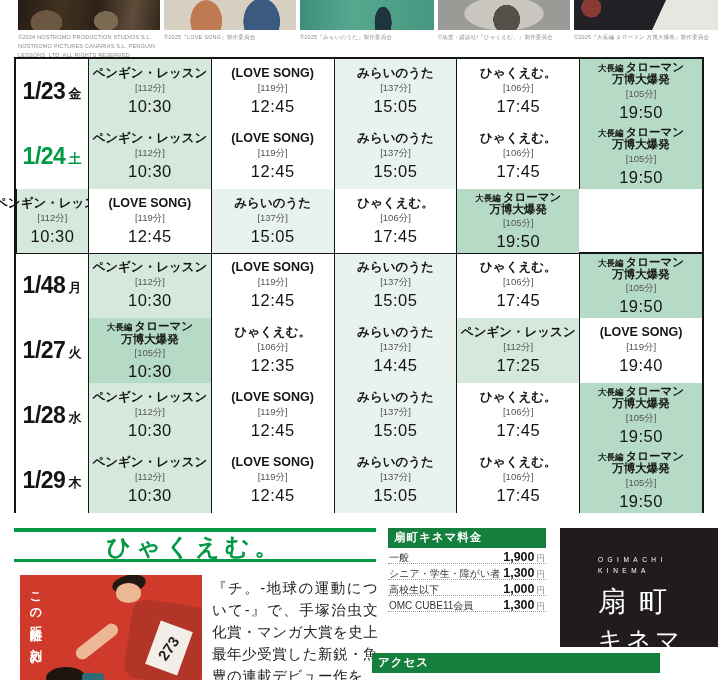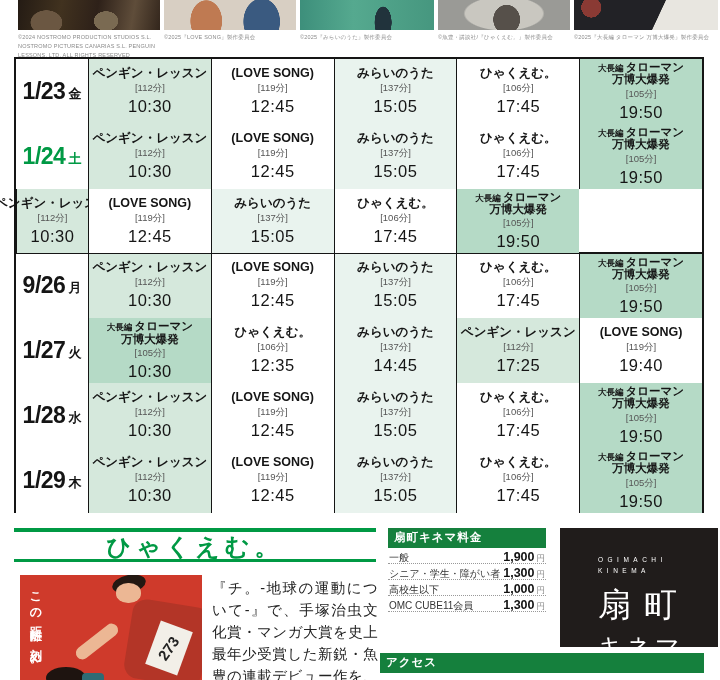--- a/index.html
+++ b/index.html
@@ -88,25 +88,25 @@
   .frow{display:flex;align-items:baseline;border-bottom:1px dotted #999;
     padding:2px 1px 1px;height:12px;}
   .flabel{flex:1;font-size:10px;color:#333;white-space:nowrap;}
   .fprice{font-size:12.5px;font-weight:bold;color:#111;}
   .funit{font-size:8.5px;color:#888;margin-left:2px;}
 
   
   .logo{position:absolute;left:560px;top:528px;width:158px;height:119px;background:#201c1b;
     color:#fff;box-sizing:border-box;padding:26px 0 0 38px;}
   .logo-en{font-size:6.5px;letter-spacing:4.5px;line-height:1.7;}
-  .logo-jp1{font-size:33px;letter-spacing:13px;margin-top:7px;font-weight:300;}
+  .logo-jp1{font-size:28px;letter-spacing:13px;margin-top:7px;font-weight:300;}
   .logo-jp2{font-size:24px;letter-spacing:4px;margin-top:3px;font-weight:300;}
 
   
-  .access-box{position:absolute;left:380px;top:653px;width:324px;}
+  .access-box{position:absolute;left:372px;top:653px;width:288px;}
   .access-sliver{position:absolute;left:388px;top:680px;width:324px;height:6px;}
   .map-sliver{position:absolute;left:4px;top:0;width:78px;height:6px;background:#cfcfcd;}
   .phone-icon{position:absolute;left:70px;top:-2px;font-size:13px;color:#111;}
   .postal{position:absolute;left:155px;top:-1px;font-size:11px;font-weight:bold;color:#333;}
 </style>
 </head>
 <body>
 
 <div class="page">
 
@@ -214,21 +214,21 @@
         </div>
         <div class="mcell" style="background: rgb(181, 218, 198);">
           <div class="mtitle small"><span class="mpfx">大長編</span>タローマン</div>
           <div class="mtitle2">万博大爆発</div>
           <div class="mrun">[105分]</div>
           <div class="mtime">19:50</div>
         </div>
       </div>
       <div class="srow">
         <div class="dcell">
-          <span class="dnum">9/26</span>
+          <span class="dnum">1/48</span>
           <span class="dday">月</span>
         </div>
         <div class="mcell" style="background: rgb(213, 232, 220);">
           <div class="mtitle">ペンギン・レッスン</div>
           <div class="mrun">[112分]</div>
           <div class="mtime">10:30</div>
         </div>
         <div class="mcell" style="background: rgb(255, 255, 255);">
           <div class="mtitle">(LOVE SONG)</div>
           <div class="mrun">[119分]</div>

